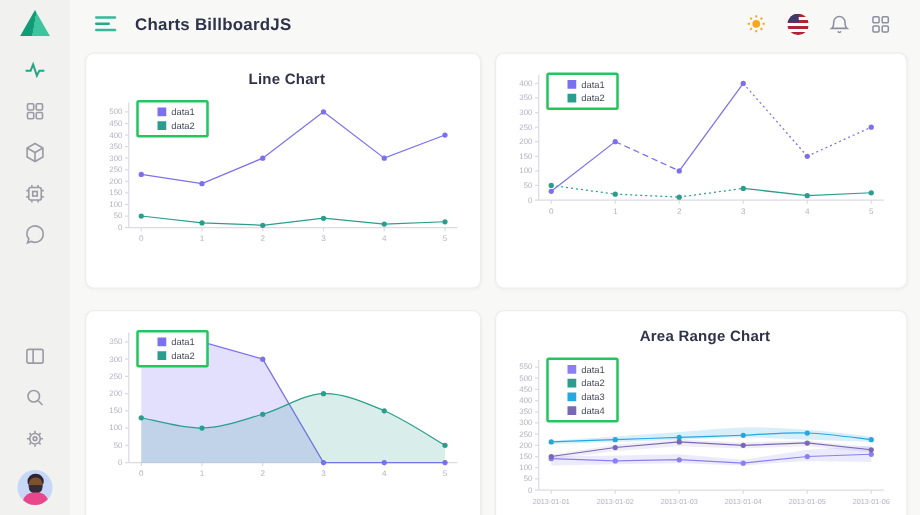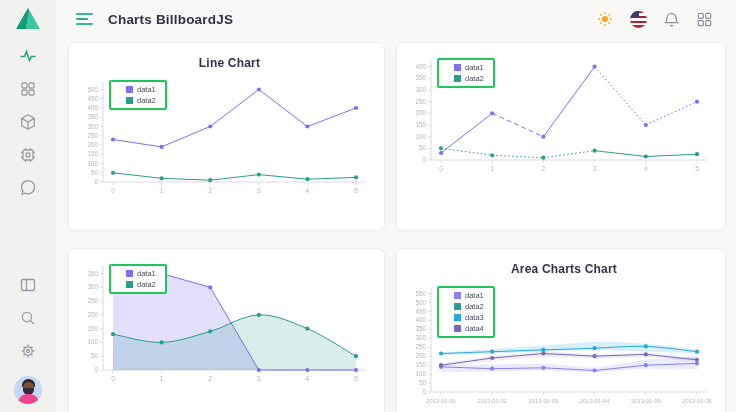--- a/index.html
+++ b/index.html
@@ -376,21 +376,21 @@
             <span class="sw" style="background: rgb(123, 112, 240);"></span>
             <span>data1</span>
           </div>
           <div class="lg-row">
             <span class="sw" style="background: rgb(42, 157, 143);"></span>
             <span>data2</span>
           </div>
         </div></div>
   </section>
   <section class="card card-lg">
-    <h3>Area Charts Chart</h3>
+    <h3>Area Range Chart</h3>
     <div class="chart chart-lg"><svg width="310" height="124">
           <line x1="26" y1="4" x2="26" y2="108" stroke="#dcdbe4"></line>
           <line x1="26" y1="108" x2="302" y2="108" stroke="#dcdbe4"></line>
           <line x1="23" y1="108.0" x2="26" y2="108.0" stroke="#dcdbe4"></line>
           <text x="21" y="110.0" text-anchor="end" font-size="6.3" fill="#b4b1c5">0</text>
           <line x1="23" y1="99.1" x2="26" y2="99.1" stroke="#dcdbe4"></line>
           <text x="21" y="101.1" text-anchor="end" font-size="6.3" fill="#b4b1c5">50</text>
           <line x1="23" y1="90.1" x2="26" y2="90.1" stroke="#dcdbe4"></line>
           <text x="21" y="92.1" text-anchor="end" font-size="6.3" fill="#b4b1c5">100</text>
           <line x1="23" y1="81.2" x2="26" y2="81.2" stroke="#dcdbe4"></line>

